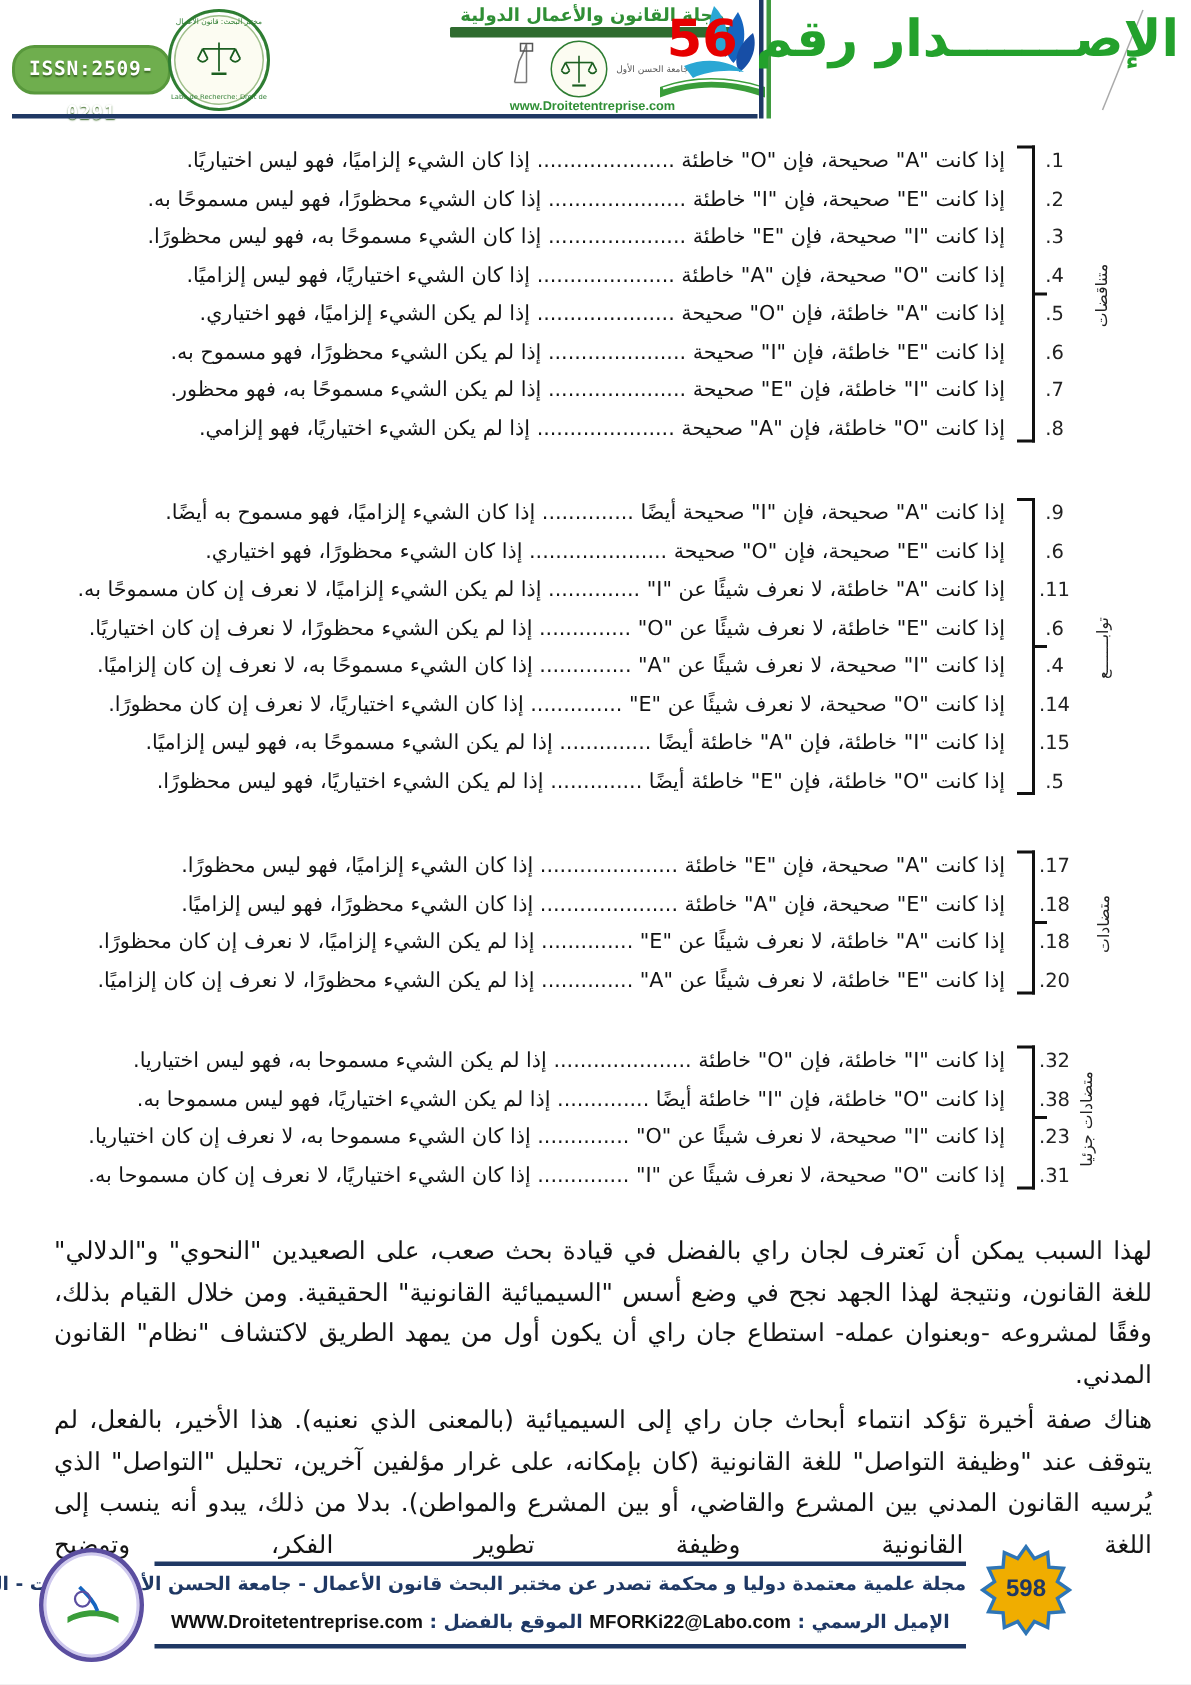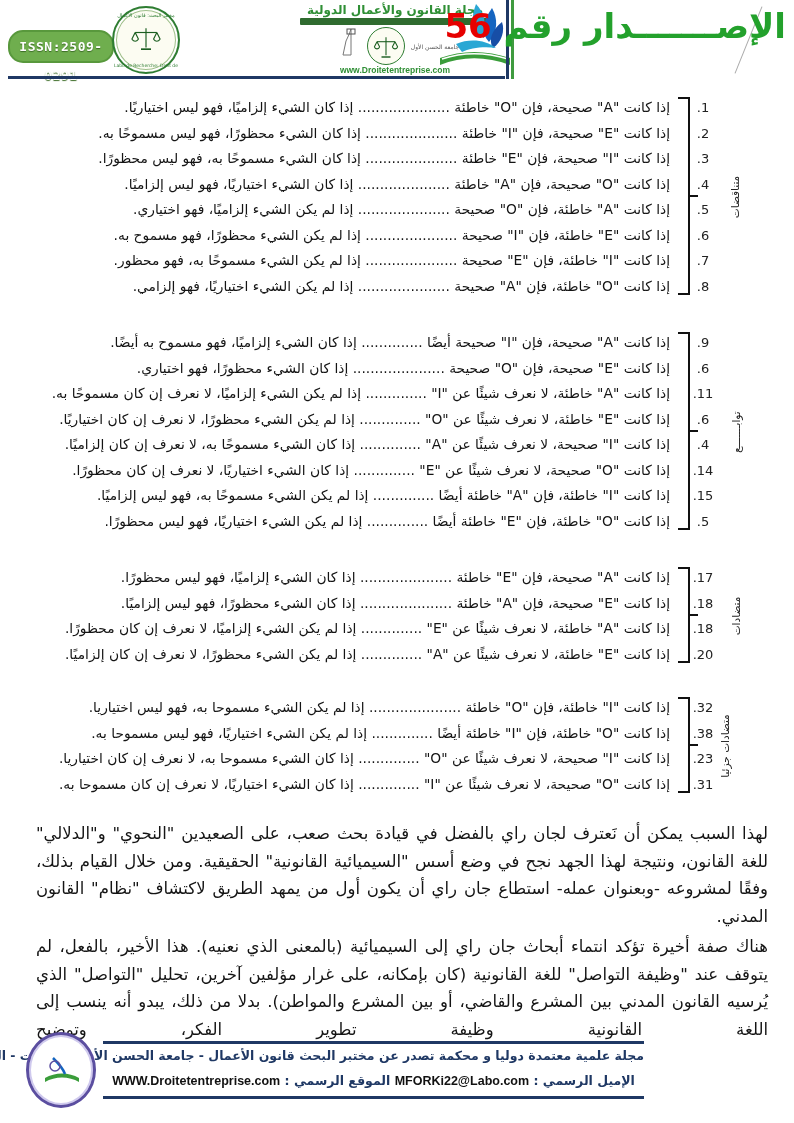--- a/index.html
+++ b/index.html
@@ -324,27 +324,35 @@
   <div class="paras">
     <p>لهذا السبب يمكن أن نَعترف لجان راي بالفضل في قيادة بحث صعب، على الصعيدين "النحوي" و"الدلالي" للغة القانون، ونتيجة لهذا الجهد نجح في وضع أسس "السيميائية القانونية" الحقيقية. ومن خلال القيام بذلك، وفقًا لمشروعه -وبعنوان عمله- استطاع جان راي أن يكون أول من يمهد الطريق لاكتشاف "نظام" القانون المدني.</p>
     <p class="last">هناك صفة أخيرة تؤكد انتماء أبحاث جان راي إلى السيميائية (بالمعنى الذي نعنيه). هذا الأخير، بالفعل، لم يتوقف عند "وظيفة التواصل" للغة القانونية (كان بإمكانه، على غرار مؤلفين آخرين، تحليل "التواصل" الذي يُرسيه القانون المدني بين المشرع والقاضي، أو بين المشرع والمواطن). بدلا من ذلك، يبدو أنه ينسب إلى اللغة القانونية وظيفة تطوير الفكر، وتوضيح</p>
   </div>
 
   <div class="f-rule top"></div>
   <div class="f-line f1">مجلة علمية معتمدة  دوليا و محكمة تصدر عن مختبر البحث قانون الأعمال - جامعة الحسن الأول - سطات - المغرب</div>
   <div class="f-line f2">
     <span>الإميل الرسمي :</span>
     <span class="latin">MFORKi22@Labo.com</span>
-    <span>الموقع الرسمي :</span>
+    <span>الموقع بالفضل :</span>
     <span class="latin">WWW.Droitetentreprise.com</span>
   </div>
   <div class="f-rule bot"></div>
 
   <div class="flogo">
     <svg width="44" height="44" viewBox="0 0 44 44">
       <path d="M6 30 C16 24 30 24 40 30 L40 34 C30 28 16 28 6 34Z" fill="#3a9d3a"></path>
       <path d="M14 10 C20 16 24 20 26 26" stroke="#1565c0" stroke-width="2.5" fill="none"></path>
       <circle cx="16" cy="18" r="5" fill="none" stroke="#5b4ea0" stroke-width="1.5"></circle>
     </svg>
   </div>
 
+  <div class="badge">
+    <span>
+      <svg width="62" height="64" viewBox="0 0 60 62">
+        <polygon points="58,31 50.3,25.6 54.2,17 44.8,16.2 44,6.8 35.4,10.7 30,3 24.6,10.7 16,6.8 15.2,16.2 5.8,17 9.7,25.6 2,31 9.7,36.4 5.8,45 15.2,45.8 16,55.2 24.6,51.3 30,59 35.4,51.3 44,55.2 44.8,45.8 54.2,45 50.3,36.4" fill="#f0ad00" stroke="#2e75b6" stroke-width="2.2"></polygon>
+      </svg>
+    </span>
+    <span class="bnum">598</span>
+  </div>
 
 </div>
 
 </body></html>

